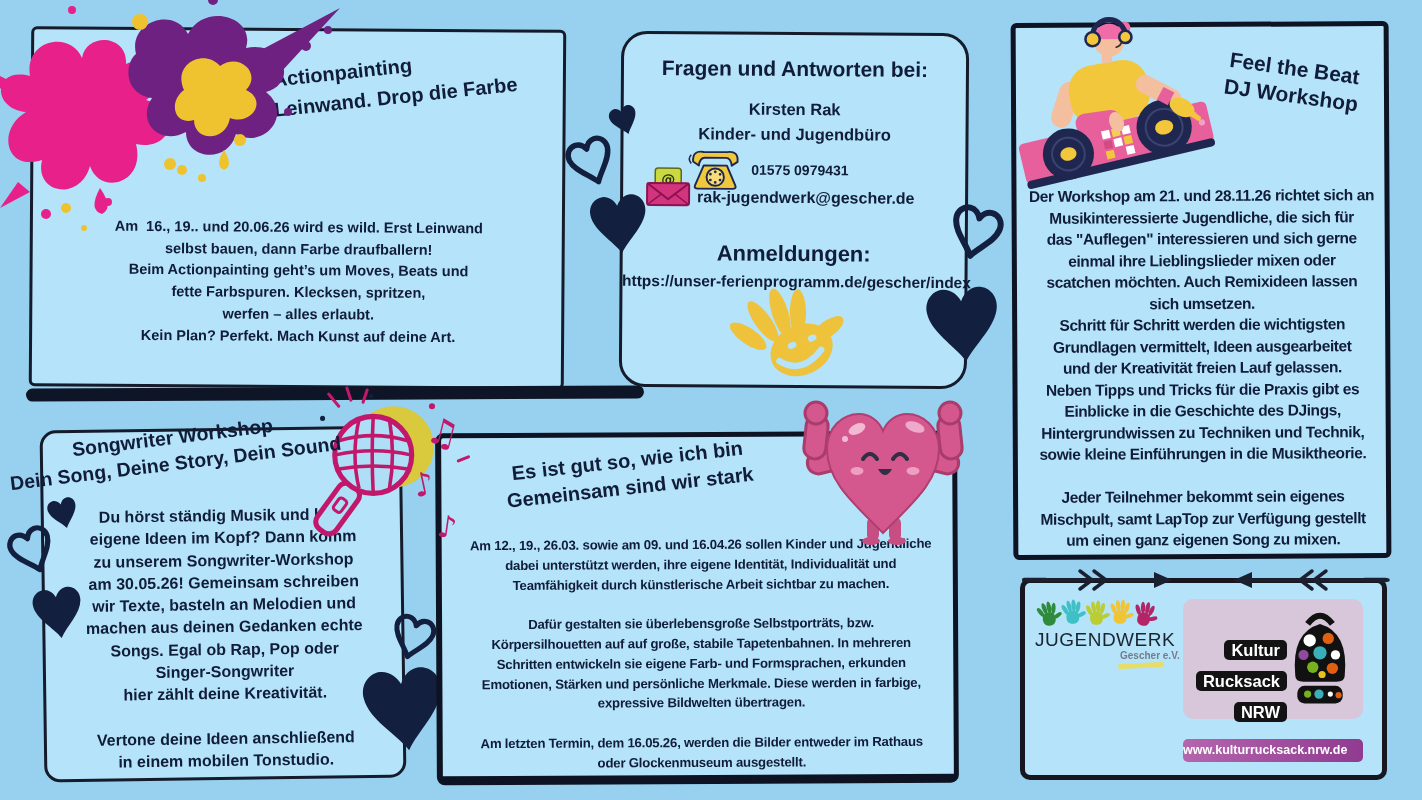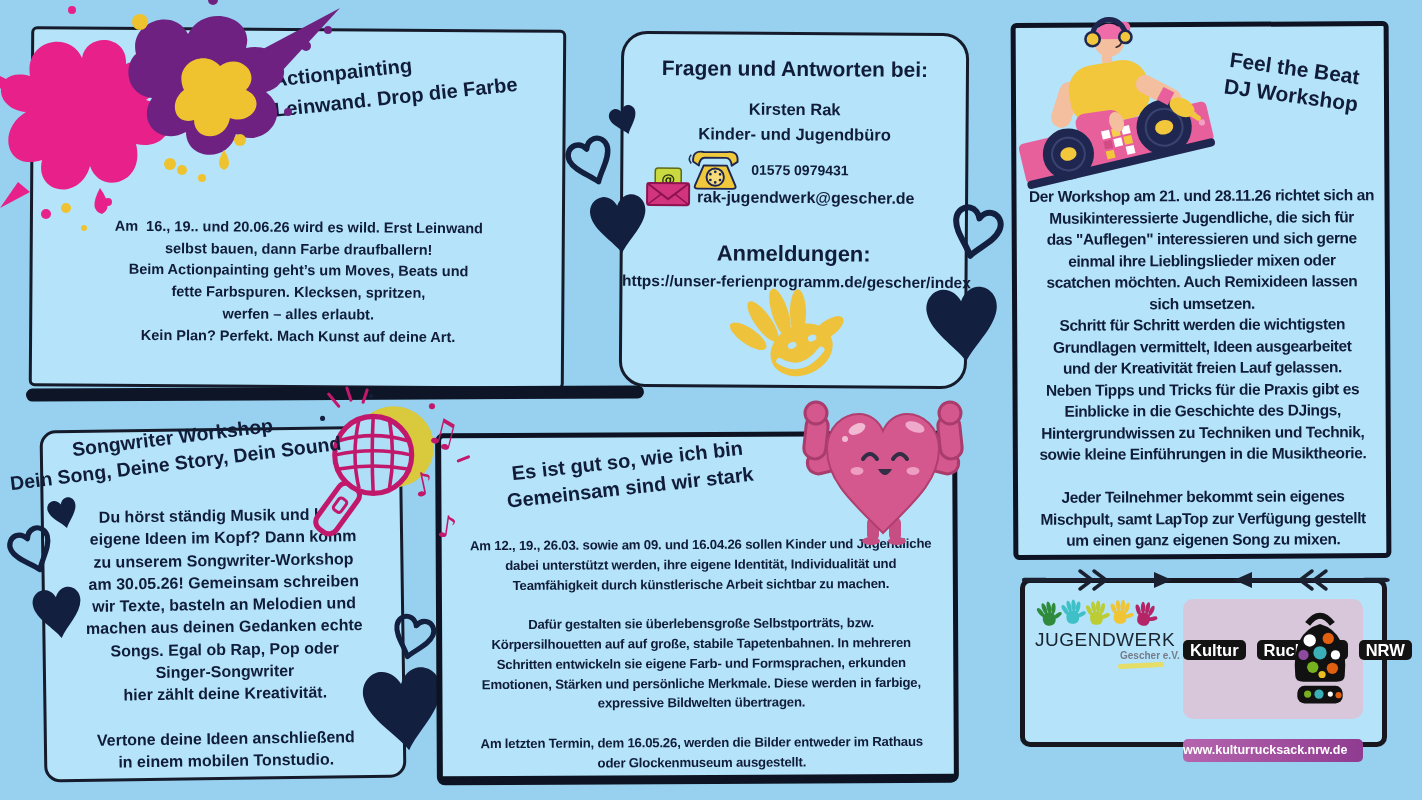--- a/index.html
+++ b/index.html
@@ -42,28 +42,28 @@
   #p4-body{left:14px;top:74px;width:330px;font-size:16px;line-height:22.3px;}
   #p4-mic{left:310px;top:388px;width:168px;height:152px;z-index:2;}
 
   
   #p5{left:436px;top:432px;width:522px;height:352px;border:5px solid #0d1322;border-width:5px 5px 9px 6px;border-radius:8px;transform:rotate(-.3deg);}
   #p5-title{left:15px;top:10px;width:345px;font-size:20px;line-height:27px;transform:rotate(-6deg);}
   #p5-body{left:2px;top:98px;width:514px;font-size:13.2px;letter-spacing:-.2px;line-height:19.8px;}
   #p5-heart{left:793px;top:386px;width:180px;height:160px;z-index:2;}
 
   
-  #p6{left:1020px;top:578px;width:367px;height:169px;border:5px solid #17171f;border-radius:10px;}
+  #p6{left:1020px;top:578px;width:367px;height:202px;border:5px solid #17171f;border-radius:10px;}
   #p6-arrows{left:1022px;top:567px;width:368px;height:26px;z-index:2;}
   .jw-hand{position:absolute;width:27px;height:28px;overflow:visible;}
   #jw-name{left:10px;top:46px;font-size:19px;letter-spacing:.5px;color:#1A2430;font-weight:400;}
   #jw-sub{left:95px;top:67px;font-size:10px;color:#767C88;font-weight:700;}
   #jw-mark{left:93px;top:80px;width:46px;height:5px;background:#E6DD66;border-radius:3px;transform:rotate(-3deg);}
   #kr-card{left:158px;top:16px;width:180px;height:120px;background:#D8C7DB;border-radius:10px;}
-  #kr-blocks{left:0;top:41px;width:104px;display:flex;flex-direction:row;align-items:flex-end;gap:11px;}
+  #kr-blocks{left:0;top:41px;width:104px;display:flex;flex-direction:column;align-items:flex-end;gap:11px;}
   .kr-block{background:#131313;color:#fff;font-weight:700;font-size:16.5px;line-height:18px;padding:1px 7px;border-radius:5px;}
   #kr-pack{left:104px;top:12px;width:66px;height:94px;}
   #kr-url{left:158px;top:156px;width:180px;height:23px;background:linear-gradient(90deg,#B565AE,#8F3B90);
     border-radius:5px;color:#fff;font-weight:700;font-size:12.5px;line-height:23px;}
 </style>
 </head>
 <body>
 
 <div class="stage">
 

